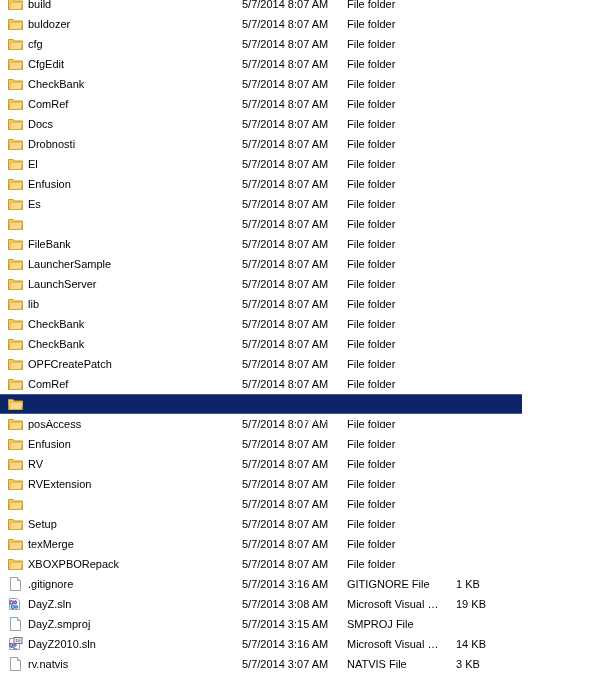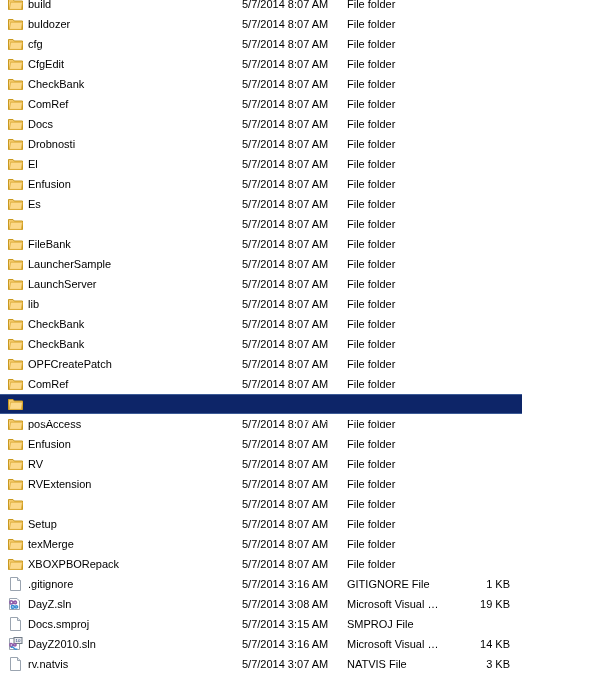--- a/index.html
+++ b/index.html
@@ -65,23 +65,22 @@
   .col-date {
     left: 242px;
     width: 100px;
   }
   .col-type {
     left: 347px;
     width: 92px;
     text-overflow: ellipsis;
   }
   .col-size {
-    left: 430px;
+    left: 456px;
     width: 80px;
-    text-align: right;
   }
 
   .icon {
     position: absolute;
     left: 8px;
     top: 3px;
     width: 15px;
     height: 14px;
     z-index: 1;
   }
@@ -483,21 +482,21 @@
       <span class="cell col-type">Microsoft Visual Stu...</span>
       <span class="cell col-size">19 KB</span>
     </div>
     <div class="row">
       <span class="icon">
         <svg width="15" height="14" viewBox="0 0 15 14">
           <path d="M2.5 0.5 L9.5 0.5 L12.5 3.5 L12.5 13.5 L2.5 13.5 Z" fill="#ffffff" stroke="#9aa4b0" stroke-width="1"></path>
           <path d="M9.5 0.5 L9.5 3.5 L12.5 3.5" fill="#e4e9ef" stroke="#9aa4b0" stroke-width="1"></path>
         </svg>
       </span>
-      <span class="cell col-name">Docs.smproj</span>
+      <span class="cell col-name">DayZ.smproj</span>
       <span class="cell col-date">5/7/2014 3:15 AM</span>
       <span class="cell col-type">SMPROJ File</span>
     </div>
     <div class="row">
       <span class="icon">
         <svg width="15" height="14" viewBox="0 0 15 14">
           <path d="M1.5 1.5 L9 1.5 L11.5 4 L11.5 12.5 L1.5 12.5 Z" fill="#ffffff" stroke="#9aa4b0" stroke-width="1"></path>
           <rect x="6" y="0.5" width="8" height="6" fill="#e8e8ec" stroke="#6f7a86" stroke-width="1"></rect>
           <text x="10" y="5.2" font-size="4.4" text-anchor="middle" fill="#1f3d7a" font-family="Liberation Sans, sans-serif">10</text>
           <path d="M2 7.5 C2 6 3.9 6 5 7.7 C6.1 9.4 8 9.4 8 7.9 C8 6.4 6.1 6.4 5 8.1 C3.9 9.8 2 9.8 2 8.3 Z" fill="none" stroke="#8e5aa8" stroke-width="1.5"></path>

